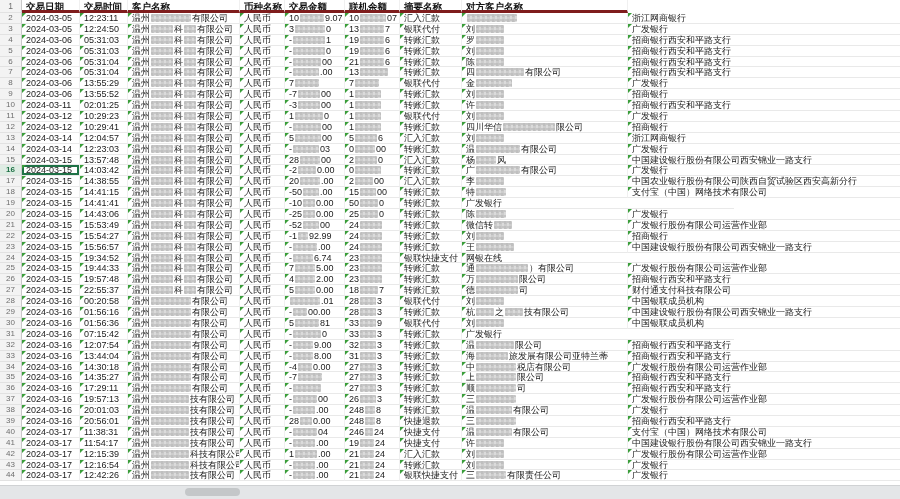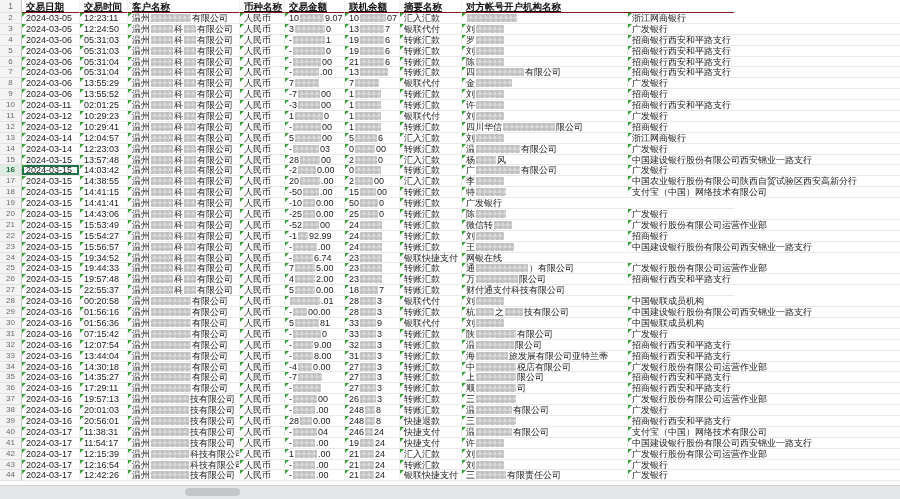--- a/index.html
+++ b/index.html
@@ -3,21 +3,21 @@
 <meta charset="utf-8">
 <style>
   html,body{margin:0;padding:0;background:#fff;}
   #app{position:relative;width:900px;height:499px;background:#ffffff;overflow:hidden;
        font-family:"Liberation Sans","DejaVu Sans",sans-serif;color:#1a1a1a;}
   .hdr,.r{display:flex;width:900px;}
   .hdr{height:13px;font-size:9.5px;line-height:13px;color:#111;}
   .r{height:10.9px;font-size:9px;line-height:10.5px;}
   .cell{box-sizing:border-box;position:relative;overflow:hidden;white-space:nowrap;
         padding:0 1px 0 4px;border-right:1px solid #f0f0f0;border-bottom:1px solid #e9e9e9;}
-  .hdr .cell{border-bottom:1px solid #7f1d1d;font-weight:bold;text-decoration:underline;}
+  .hdr .cell{border-bottom:3px solid #7f1d1d;font-weight:bold;text-decoration:underline;}
   .gut{box-sizing:border-box;width:22px;background:#f3f3f3;color:#6e6e6e;text-align:center;
        font-size:8px;border-right:1px solid #c9c9c9;border-bottom:1px solid #e2e2e2;overflow:hidden;}
   .hdr .gut{font-size:8.5px;line-height:13px;}
   .c-date{width:58px}.c-time{width:48px}.c-cust{width:112px}.c-cur{width:45px}
   .c-amt{width:60px}.c-bal{width:55px}.c-sum{width:62px}.c-cp{width:166px}.c-inst{width:272px;border-right:none}
   .tick::before{content:"";position:absolute;left:0;top:0;width:0;height:0;
         border-top:4px solid #3a9e3a;border-right:4px solid transparent;}
   .blur{display:inline-block;height:8px;border-radius:1px;vertical-align:-1px;margin:0 1px;
         background:conic-gradient(#c6c6c6 25%,#dbdbdb 25% 50%,#cdcdcd 50% 75%,#bfbfbf 75%);
         background-size:5px 5px;}
@@ -33,21 +33,21 @@
 <div id="app">
   <div class="hdr">
     <div class="gut">1</div>
     <div class="cell c-date">交易日期</div>
     <div class="cell c-time">交易时间</div>
     <div class="cell c-cust">客户名称</div>
     <div class="cell c-cur">币种名称</div>
     <div class="cell c-amt">交易金额</div>
     <div class="cell c-bal">联机余额</div>
     <div class="cell c-sum">摘要名称</div>
-    <div class="cell c-inst">对方帐号开户机构名称</div>
+    <div class="cell c-cp">对方客户名称</div>
   </div>
 
   <div>
       <div class="r">
         <div class="gut">2</div>
         <div class="cell tick c-date">2024-03-05</div>
         <div class="cell tick c-time">12:23:11</div>
         <div class="cell tick c-cust">温州<span class="blur" style="width: 40px;"></span>有限公司</div>
         <div class="cell tick c-cur">人民币</div>
         <div class="cell tick c-amt">10<span class="blur" style="width: 24px;"></span>9.07</div>
@@ -344,20 +344,21 @@
       </div>
       <div class="r">
         <div class="gut">27</div>
         <div class="cell tick c-date">2024-03-15</div>
         <div class="cell tick c-time">22:55:37</div>
         <div class="cell tick c-cust">温州<span class="blur" style="width: 22px;"></span>科<span class="blur" style="width: 12px;"></span>有限公司</div>
         <div class="cell tick c-cur">人民币</div>
         <div class="cell tick c-amt">5<span class="blur" style="width: 20px;"></span>0.00</div>
         <div class="cell tick c-bal">18<span class="blur" style="width: 18px;"></span>7</div>
         <div class="cell tick c-sum">转账汇款</div>
+        <div class="cell tick c-cp">德<span class="blur" style="width: 42px;"></span>司</div>
         <div class="cell tick c-inst">财付通支付科技有限公司</div>
       </div>
       <div class="r">
         <div class="gut">28</div>
         <div class="cell tick c-date">2024-03-16</div>
         <div class="cell tick c-time">00:20:58</div>
         <div class="cell tick c-cust">温州<span class="blur" style="width: 40px;"></span>有限公司</div>
         <div class="cell tick c-cur">人民币</div>
         <div class="cell tick c-amt"><span class="blur" style="width: 30px;"></span>.01</div>
         <div class="cell tick c-bal">28<span class="blur" style="width: 16px;"></span>3</div>
@@ -391,21 +392,20 @@
       </div>
       <div class="r">
         <div class="gut">31</div>
         <div class="cell tick c-date">2024-03-16</div>
         <div class="cell tick c-time">07:15:42</div>
         <div class="cell tick c-cust">温州<span class="blur" style="width: 40px;"></span>有限公司</div>
         <div class="cell tick c-cur">人民币</div>
         <div class="cell tick c-amt">-<span class="blur" style="width: 28px;"></span>0</div>
         <div class="cell tick c-bal">33<span class="blur" style="width: 16px;"></span>3</div>
         <div class="cell tick c-sum">转账汇款</div>
-        <div class="cell tick c-cp">陕<span class="blur" style="width: 40px;"></span>有限公司</div>
         <div class="cell tick c-inst">广发银行</div>
       </div>
       <div class="r">
         <div class="gut">32</div>
         <div class="cell tick c-date">2024-03-16</div>
         <div class="cell tick c-time">12:07:54</div>
         <div class="cell tick c-cust">温州<span class="blur" style="width: 40px;"></span>有限公司</div>
         <div class="cell tick c-cur">人民币</div>
         <div class="cell tick c-amt">-<span class="blur" style="width: 20px;"></span>9.00</div>
         <div class="cell tick c-bal">32<span class="blur" style="width: 16px;"></span>3</div>

